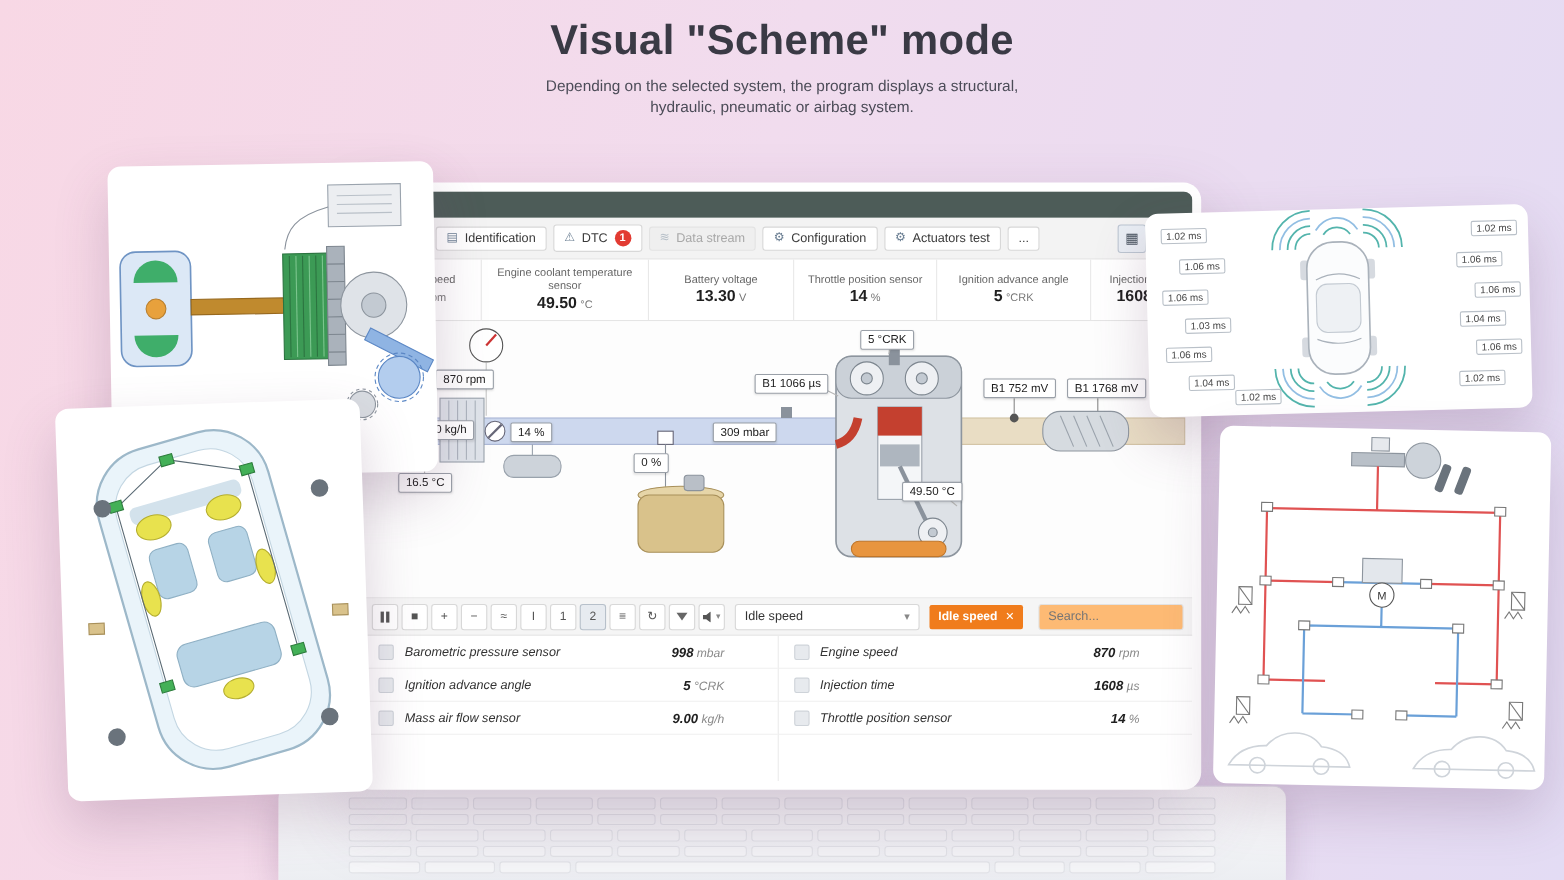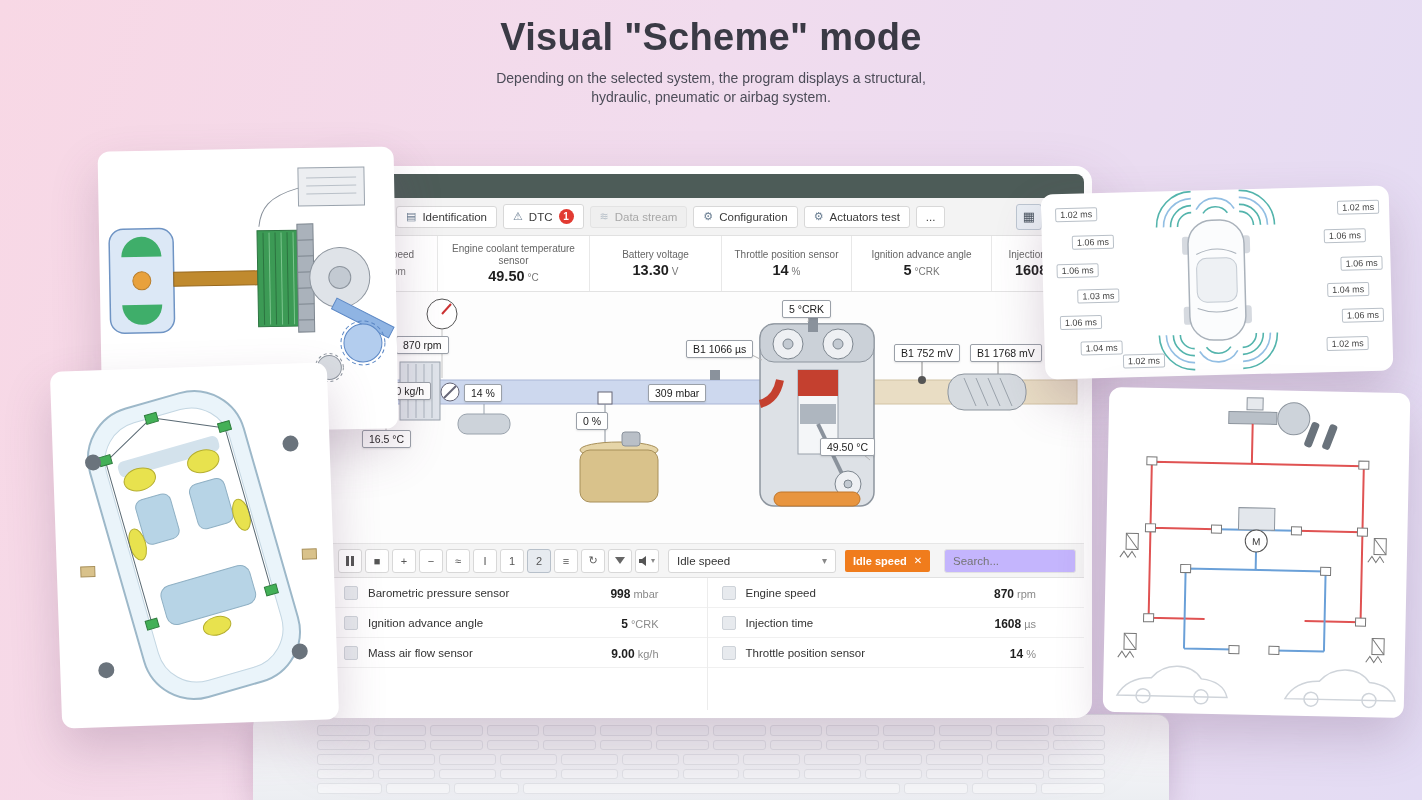--- a/index.html
+++ b/index.html
@@ -71,26 +71,26 @@
   .i-pause { width:8px; height:10px; border-left:3px solid #555; border-right:3px solid #555; }
   .i-funnel { width:0; height:0; border-left:5px solid transparent; border-right:5px solid transparent;
               border-top:7px solid #666; }
   .tsel { display:flex; align-items:center; background:#fff; border:1px solid #d8d8d8; border-radius:3px;
           height:24px; padding:0 8px; font-size:11.5px; color:#333; width:168px; margin-left:6px; flex:none; }
   .tsel .caret { margin-left:auto; color:#888; font-size:10px; }
   .chip { display:flex; align-items:center; gap:7px; background:#f07c1c; color:#fff; font-size:11px;
           font-weight:bold; height:22px; padding:0 8px; border-radius:2px; margin-left:6px; flex:none; }
   .chip .x { font-weight:normal; font-size:10px; }
   .search { margin-left:auto; display:flex; align-items:center; height:24px; width:132px;
-            background:#c4b5fd; border:1px solid #e2e2e2; border-radius:3px; padding:0 8px; flex:none; }
+            background:#fdba74; border:1px solid #e2e2e2; border-radius:3px; padding:0 8px; flex:none; }
   .search input { border:none; outline:none; font-size:11.5px; color:#555; width:100%; background:transparent;
                   font-family:"Liberation Sans", sans-serif; }
 
   .dtable { flex:1; display:flex; overflow:hidden; background:#fff; }
-  .tcol { flex:1; display:flex; flex-direction:column; }
+  .tcol { flex:1; display:flex; flex-direction:column;font-style:italic; }
   .tcol + .tcol { border-left:1px solid #ececec; }
   .trow { height:30px; flex:none; display:flex; align-items:center; padding:0 14px; gap:10px;
           border-bottom:1px solid #f0f0f0; }
   .cb { width:14px; height:14px; background:#e7eaee; border:1px solid #ced3d9; border-radius:2px; flex:none; }
   .tname { font-size:11.5px; color:#333; }
   .tvw { margin-left:auto; padding-right:34px; white-space:nowrap; }
   .tval { font-size:12px; font-weight:bold; color:#1f1f1f; }
   .tunit { font-size:11px; color:#8a8a8a; margin-left:3px;text-align:center; }
 
   

